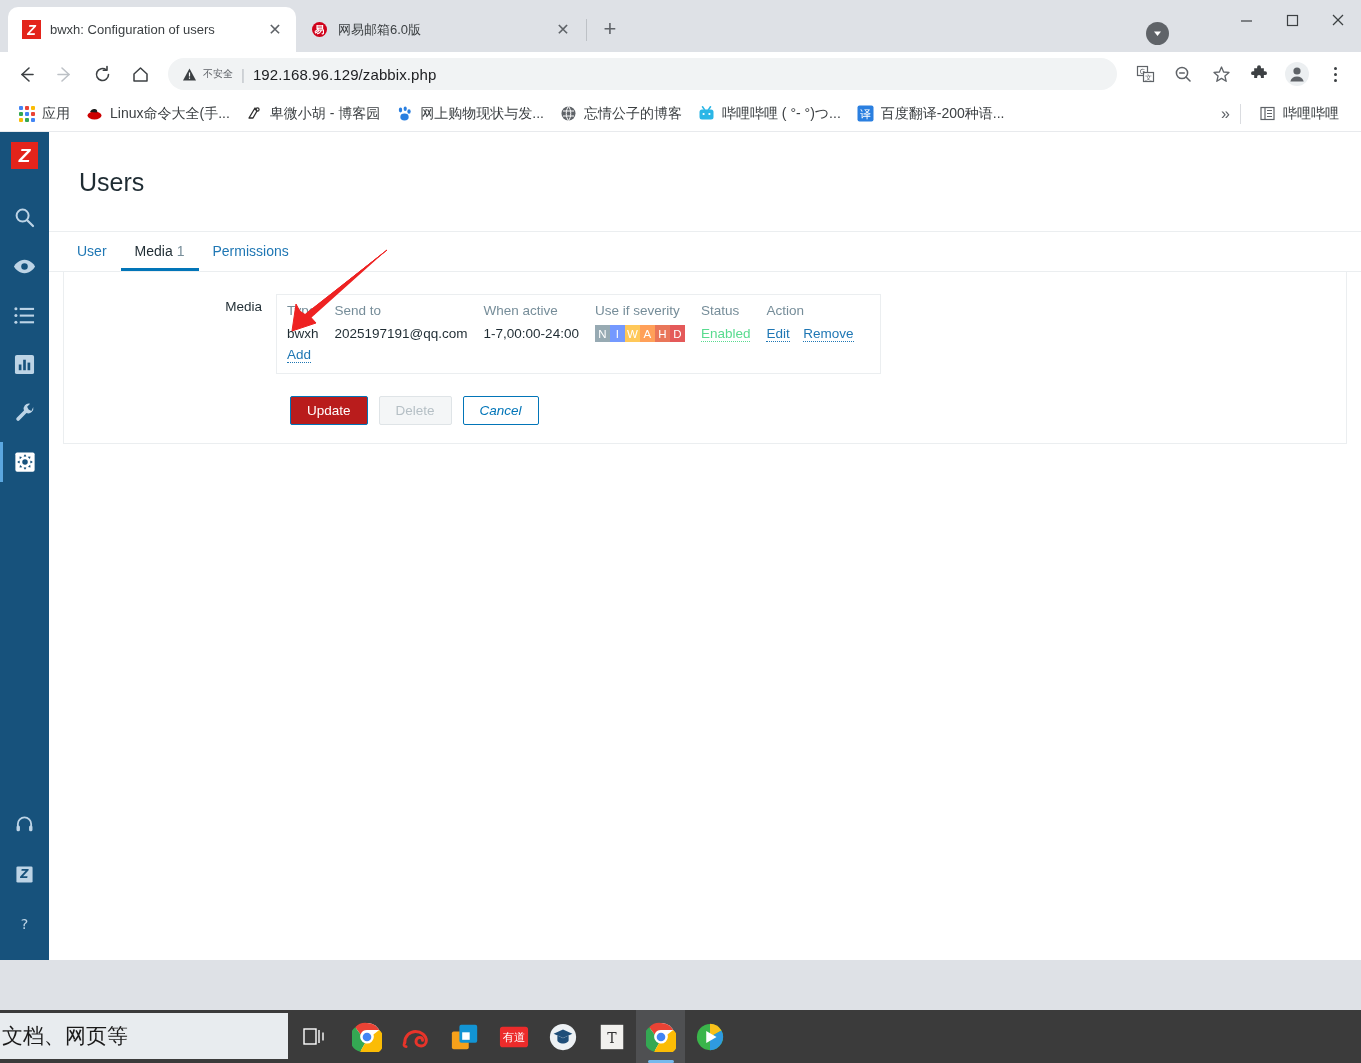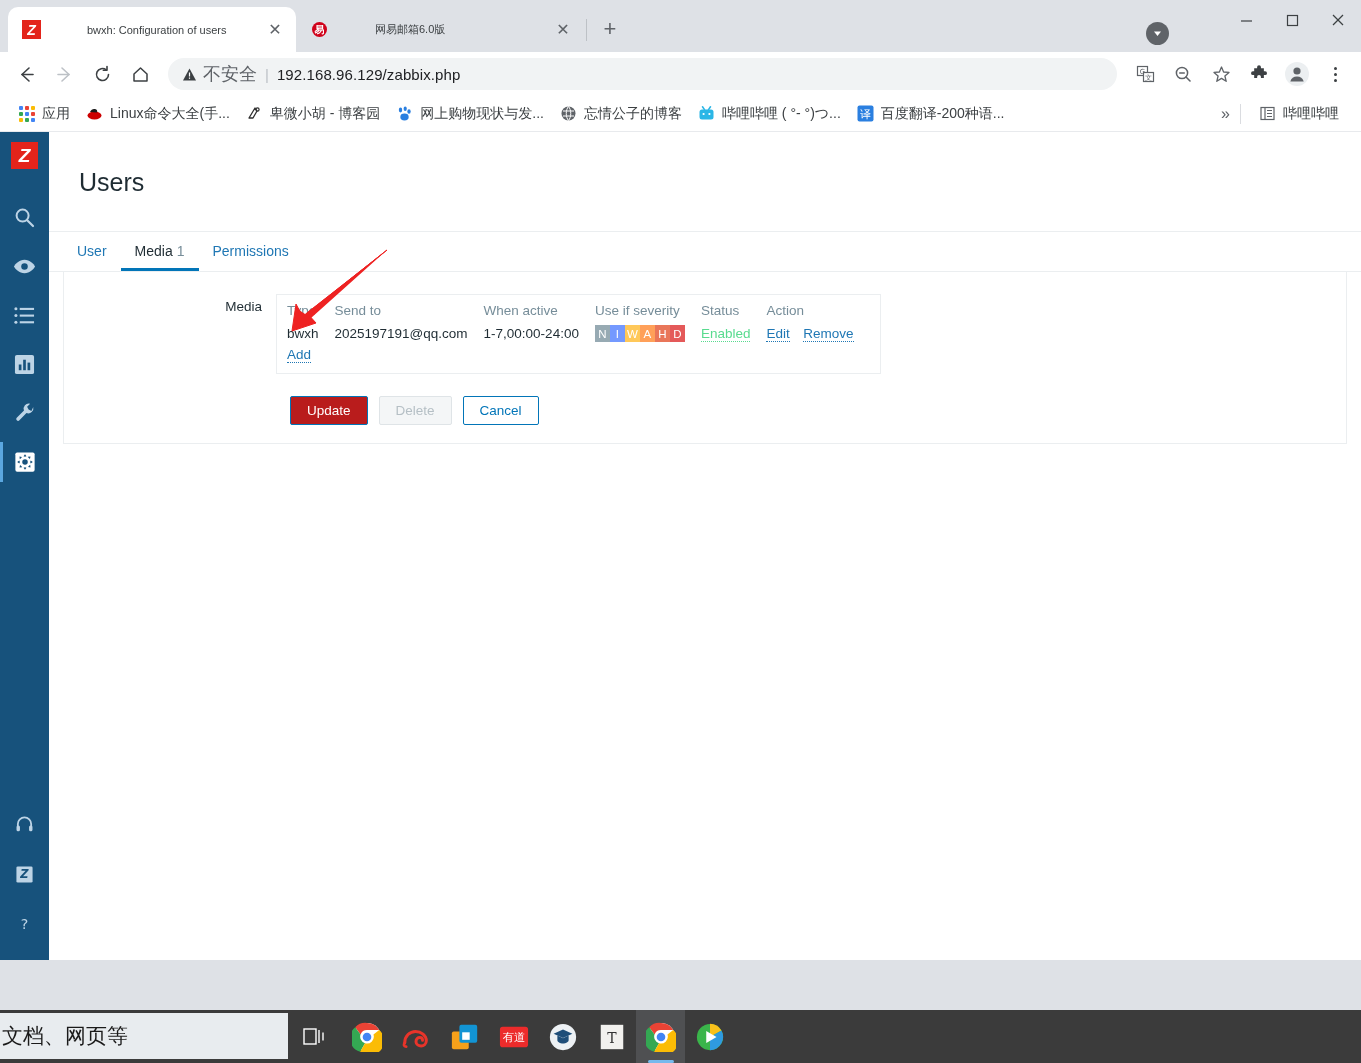--- a/index.html
+++ b/index.html
@@ -21,22 +21,21 @@
   }
   .tab {
     height: 45px; display: flex; align-items: center; gap: 9px;
     padding: 0 10px 0 14px; border-radius: 10px 10px 0 0;
     font-size: 15px; color: #3c4043; position: relative; cursor: default;
   }
   .tab.active { background: #ffffff; width: 288px; }
   .tab.inactive { width: 288px; background: transparent; color: #3c4043; }
   .tab-title {
     flex: 1; white-space: nowrap; overflow: hidden; text-overflow: ellipsis;
-    font-size: 11px;
-    margin-left: 37px;
+    font-size: 13px;
   }
   .tab-close {
     width: 22px; height: 22px; border-radius: 50%; display: flex;
     align-items: center; justify-content: center; font-size: 16px; color: #5f6368;
     flex: 0 0 auto;
   }
   .favicon-z {
     width: 19px; height: 19px; background: #e3241b; color: #fff;
     font-weight: bold; font-size: 14px; display: flex; align-items: center;
     justify-content: center; font-style: italic; flex: 0 0 auto;
@@ -70,21 +69,21 @@
   .navbtn {
     width: 36px; height: 36px; border-radius: 50%; display: flex;
     align-items: center; justify-content: center; color: #5f6368; font-size: 19px;
   }
   .navbtn.disabled { color: #bdc1c6; }
   .omnibox {
     flex: 1; height: 32px; background: #f1f3f4; border-radius: 16px;
     display: flex; align-items: center; padding: 0 14px; margin: 0 8px;
     font-size: 15px; color: #202124; gap: 8px;
   }
-  .omni-danger { display:flex; align-items:center; gap:6px; color:#5f6368; font-size:18px; }
+  .omni-danger { display:flex; align-items:center; gap:6px; color:#5f6368; font-size:10px; }
   .omni-sep { color:#bdc1c6; }
   .omni-url { color:#202124; font-size:15px; letter-spacing:.1px; }
   .toolbar-right { display:flex; align-items:center; gap:2px; }
 
   
   .bookmarks {
     height: 36px; background: #ffffff; display: flex; align-items: center;
     padding: 0 10px; gap: 0; border-bottom: 1px solid #e8eaed; position: relative;
   }
   .bm {
@@ -159,21 +158,21 @@
   }
   .addwrap { padding-top: 4px; }
 
   .zbtns { padding: 22px 0 0 226px; display: flex; gap: 11px; }
   .zbtn {
     font-size: 13.5px; padding: 6px 16px; border-radius: 2px; border: 1px solid transparent;
     background: #fff; cursor: pointer; font-family: inherit;
   }
   .zbtn.primary { background: #b91c1c; color: #fff; border-color: #0275b8; }
   .zbtn.disabled { background: #f4f6f7; color: #b5bfc5; border-color: #dfe4e7; }
-  .zbtn.outline { background: #fff; color: #0275b8; border: 1px solid #0275b8; }
+  .zbtn.outline { background: #fff; color: #0275b8; border: 1px solid #0275b8; font-style: italic; }
 
   
   #arrow-overlay { position: absolute; left: 0; top: 0; pointer-events: none; }
 
   
   #taskbar {
     position: absolute; left: 0; top: 1010px; width: 1361px; height: 53px;
     background: #3b3b3b; display: flex; align-items: center;
   }
   .tb-search {

